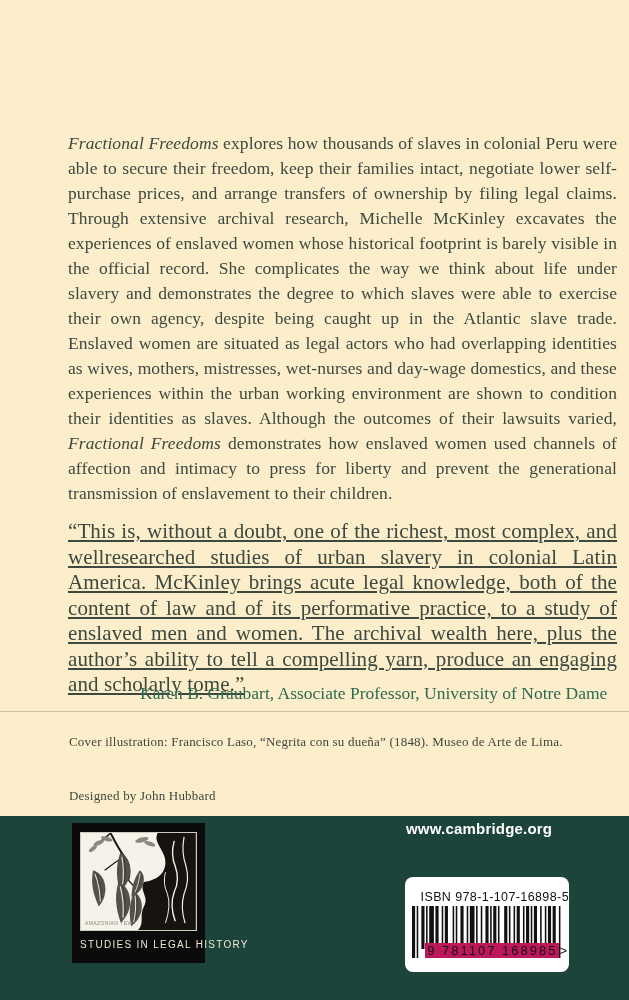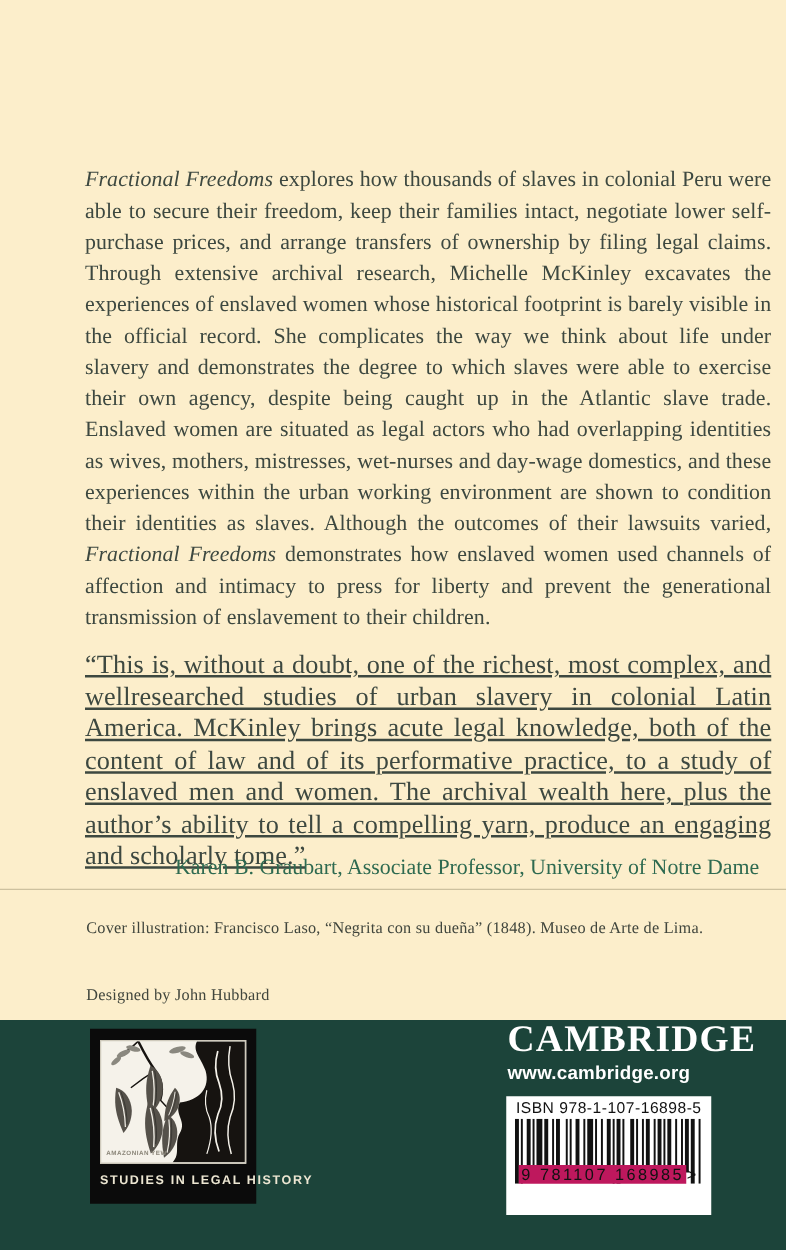--- a/index.html
+++ b/index.html
@@ -55,21 +55,20 @@
   
   .band{
     position:absolute;top:816px;left:0;width:629px;height:184px;
     background:var(--teal);
   }
   
   .series-logo{
     position:absolute;left:72px;top:7px;width:133px;height:140px;
     background:var(--logo-black);
     padding:9px 8px 0;
-    font-weight:bold;
   }
   .series-art{
     position:relative;width:117px;height:99px;
     background:#f5f2ea;border:1px solid #cfcabc;
     overflow:hidden;
   }
   .series-art svg{display:block;width:100%;height:100%;}
   .art-caption{
     position:absolute;left:4px;bottom:4px;
     font-family:"Liberation Sans",sans-serif;
@@ -92,21 +91,21 @@
     font-size:17.5px;line-height:19px;letter-spacing:1.6px;margin-top:2px;white-space:nowrap;
   }
   .pub-url{
     font-family:"Liberation Sans",sans-serif;font-weight:bold;
     font-size:15px;line-height:17px;margin-top:3px;letter-spacing:.2px;
   }
   
   .barcode-box{
     position:absolute;left:405px;top:61px;width:164px;height:95px;
     background:#fff;color:#111;
-    text-align:center;padding-top:2px;
+    text-align:right;padding-top:13px;border-radius:8px;
   }
   .isbn-label{
     font-family:"Liberation Sans",sans-serif;
     font-size:12.5px;line-height:15px;letter-spacing:.4px;white-space:nowrap;
   }
   .bars-svg{display:block;margin:1px auto 0;width:150px;height:52px;}
   .bars-svg rect{fill:#111;}
   .barcode-digits{
     font-family:"Liberation Sans",sans-serif;
     font-size:13px;line-height:14px;letter-spacing:2px;
@@ -168,21 +167,20 @@
           <use href="#leaf" transform="translate(38,50) rotate(14) scale(0.95)"></use>
           <use href="#leaf" transform="translate(60,38) rotate(35) scale(0.65)"></use>
           <use href="#leaf" transform="translate(54,60) rotate(22) scale(0.8)"></use>
         </svg>
         <span class="art-caption">AMAZONIAN YEW</span>
       </div>
       <div class="series-title">STUDIES IN LEGAL HISTORY</div>
     </div>
 
     <div class="publisher">
-      <div class="pub-name">CAMBRIDGE</div>
       <div class="pub-url">www.cambridge.org</div>
     </div>
 
     <div class="barcode-box">
       <div class="isbn-label">ISBN 978-1-107-16898-5</div>
       <svg class="bars-svg" aria-hidden="true" viewBox="0 0 150 52">
           <rect x="0.00" y="0" width="3.13" height="52"></rect>
           <rect x="4.69" y="0" width="1.56" height="52"></rect>
           <rect x="9.38" y="0" width="3.13" height="43"></rect>
           <rect x="14.06" y="0" width="1.56" height="43"></rect>

